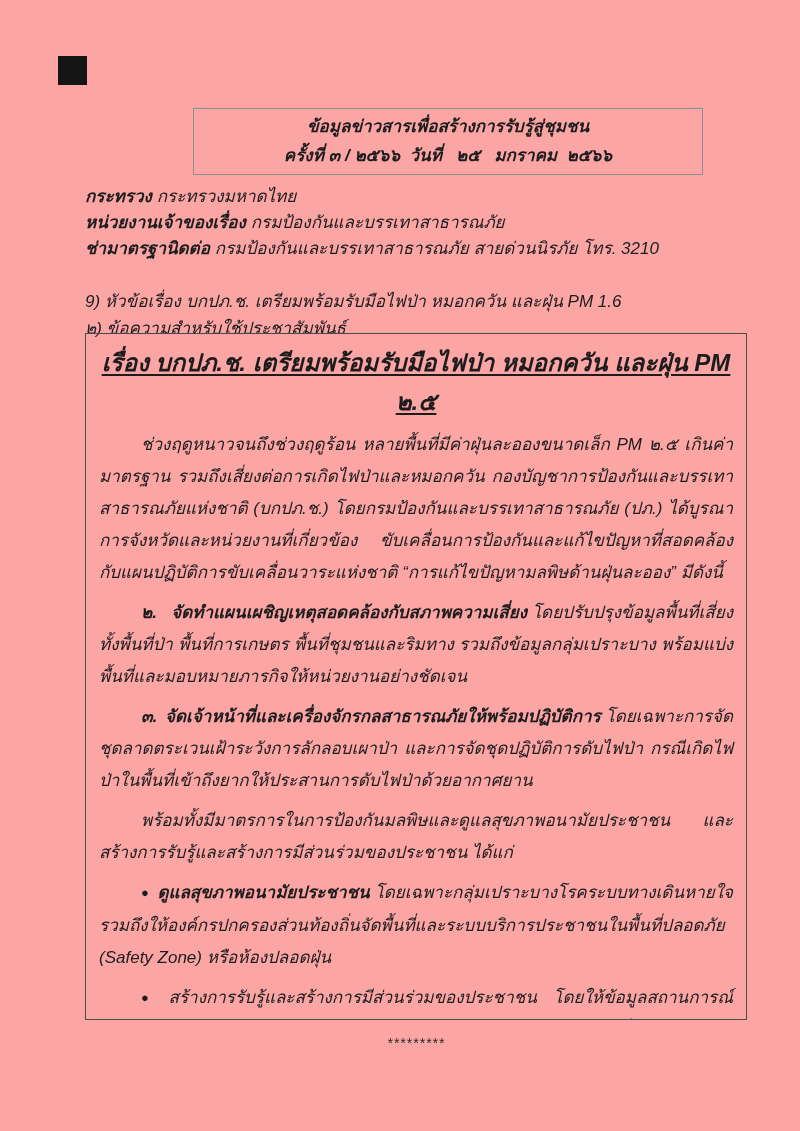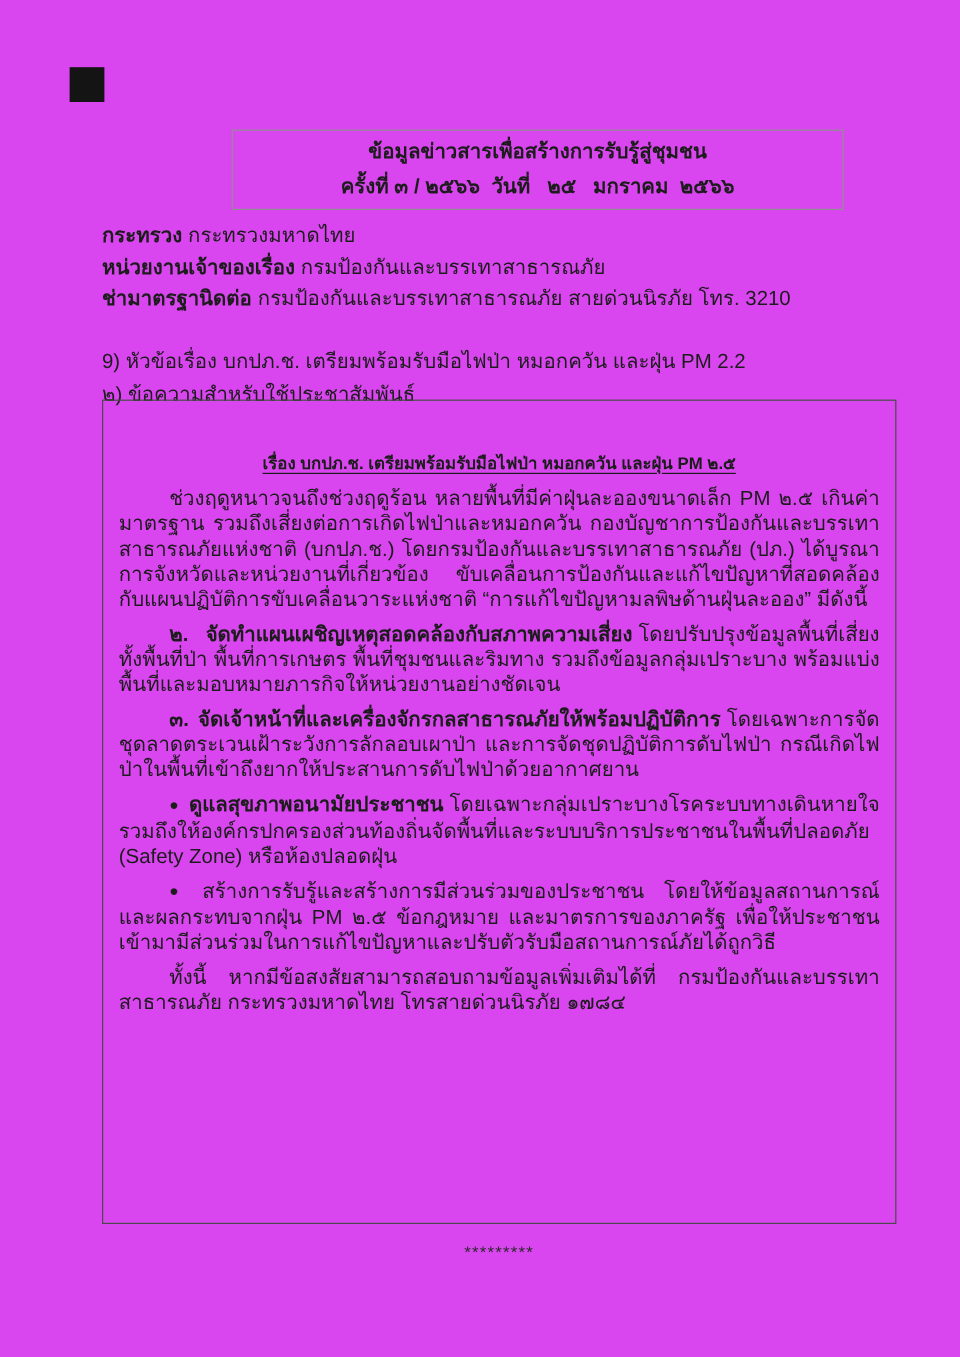--- a/index.html
+++ b/index.html
@@ -1,25 +1,26 @@
 <!DOCTYPE html>
 <html><head>
 <meta charset="utf-8">
 <style>
   * { margin:0; padding:0; box-sizing:border-box; }
   html,body { background:#ffffff; }
   .page {
     position:relative;
     width:800px; height:1131px;
     margin:0 auto;
-    background:#d946ef;
+    background:#fca5a5;
     color:#1c1c1c;
     font-family:"Liberation Sans","DejaVu Sans",sans-serif;
     font-size:17px;
     overflow:hidden;
+    font-style:italic;
   }
   .artifact-square {
     position:absolute; left:58px; top:56px;
     width:29px; height:29px; background:#141414;
   }
   .header-box {
     position:absolute; left:193px; top:108px;
     width:510px; height:67px;
     border:1px solid #8f8f8f;
     display:flex; flex-direction:column;
@@ -38,27 +39,26 @@
   }
   .lead-items .lbl { margin-right:5px; }
   .content-box {
     position:absolute; left:85px; top:333px;
     width:662px; height:687px;
     border:1px solid #4a4a4a;
     padding:9px 13px 6px 13px;
     overflow:hidden;
   }
   .content-title {
-    text-align:center; font-weight:bold; font-size:14px;
+    text-align:center; font-weight:bold; font-size:24px;
     margin-bottom:6px;
-    margin-top:32px;
   }
   .content-title span { text-decoration:underline; text-underline-offset:3px; }
   .blk {
-    line-height:21px;
+    line-height:32px;
     text-align:justify;
     text-indent:42px;
     margin-top:8px;
   }
   .blk b { margin-right:5px; }
   .blk .bullet { margin-right:8px; font-size:13px; position:relative; top:-1px; }
   .footer-mark {
     position:absolute; left:85px; top:1035px; width:662px;
     text-align:center; font-size:14px; letter-spacing:1px; color:#2a2a2a;
   }
@@ -82,21 +82,21 @@
     <div class="meta-line">
       <b>หน่วยงานเจ้าของเรื่อง</b><span>กรมป้องกันและบรรเทาสาธารณภัย</span>
     </div>
     <div class="meta-line">
       <b>ช่ามาตรฐานิดต่อ</b><span>กรมป้องกันและบรรเทาสาธารณภัย สายด่วนนิรภัย โทร. 3210</span>
     </div>
   </div>
 
   <div class="lead-items">
     <div>
-      <span class="lbl">9) หัวข้อเรื่อง</span><span>บกปภ.ช. เตรียมพร้อมรับมือไฟป่า หมอกควัน และฝุ่น PM 2.2</span>
+      <span class="lbl">9) หัวข้อเรื่อง</span><span>บกปภ.ช. เตรียมพร้อมรับมือไฟป่า หมอกควัน และฝุ่น PM 1.6</span>
     </div>
     <div>
       <span class="lbl">๒) ข้อความสำหรับใช้ประชาสัมพันธ์</span>
     </div>
   </div>
 
   <div class="content-box">
     <div class="content-title">
       <span>เรื่อง  บกปภ.ช. เตรียมพร้อมรับมือไฟป่า หมอกควัน และฝุ่น PM ๒.๕</span>
     </div>
@@ -105,20 +105,21 @@
 
 
     <div class="blk">
       <b>๒. จัดทำแผนเผชิญเหตุสอดคล้องกับสภาพความเสี่ยง</b><span>โดยปรับปรุงข้อมูลพื้นที่เสี่ยง ทั้งพื้นที่ป่า พื้นที่การเกษตร พื้นที่ชุมชนและริมทาง รวมถึงข้อมูลกลุ่มเปราะบาง พร้อมแบ่งพื้นที่และมอบหมายภารกิจให้หน่วยงานอย่างชัดเจน</span>
     </div>
 
     <div class="blk">
       <b>๓. จัดเจ้าหน้าที่และเครื่องจักรกลสาธารณภัยให้พร้อมปฏิบัติการ</b><span>โดยเฉพาะการจัดชุดลาดตระเวนเฝ้าระวังการลักลอบเผาป่า และการจัดชุดปฏิบัติการดับไฟป่า กรณีเกิดไฟป่าในพื้นที่เข้าถึงยากให้ประสานการดับไฟป่าด้วยอากาศยาน</span>
     </div>
 
+    <div class="blk">พร้อมทั้งมีมาตรการในการป้องกันมลพิษและดูแลสุขภาพอนามัยประชาชน และสร้างการรับรู้และสร้างการมีส่วนร่วมของประชาชน ได้แก่</div>
 
 
     <div class="blk">
       <span class="bullet">●</span><b>ดูแลสุขภาพอนามัยประชาชน</b><span>โดยเฉพาะกลุ่มเปราะบางโรคระบบทางเดินหายใจ รวมถึงให้องค์กรปกครองส่วนท้องถิ่นจัดพื้นที่และระบบบริการประชาชนในพื้นที่ปลอดภัย (Safety  Zone) หรือห้องปลอดฝุ่น</span>
     </div>
 
     <div class="blk">
       <span class="bullet">●</span><span>สร้างการรับรู้และสร้างการมีส่วนร่วมของประชาชน โดยให้ข้อมูลสถานการณ์และผลกระทบจากฝุ่น PM ๒.๕ ข้อกฎหมาย และมาตรการของภาครัฐ เพื่อให้ประชาชนเข้ามามีส่วนร่วมในการแก้ไขปัญหาและปรับตัวรับมือสถานการณ์ภัยได้ถูกวิธี</span>
     </div>
 

